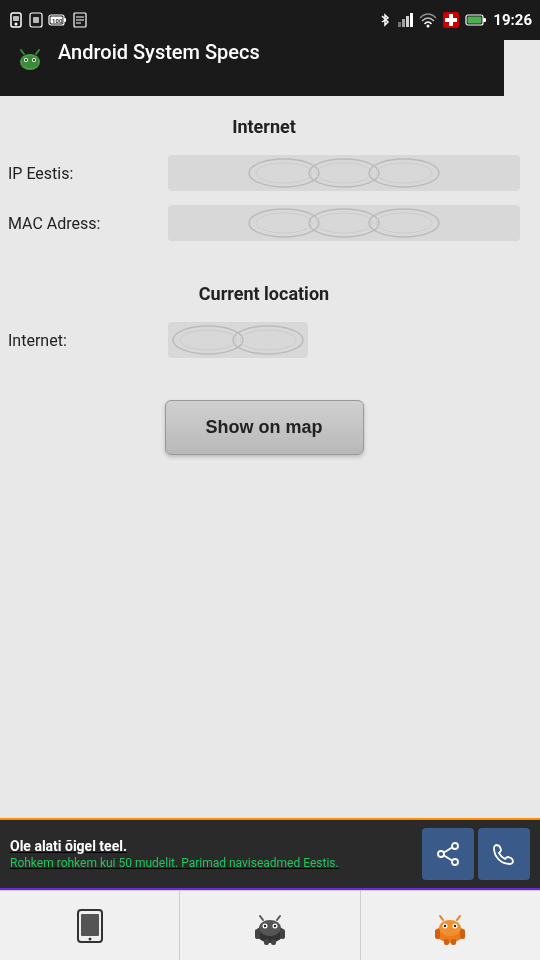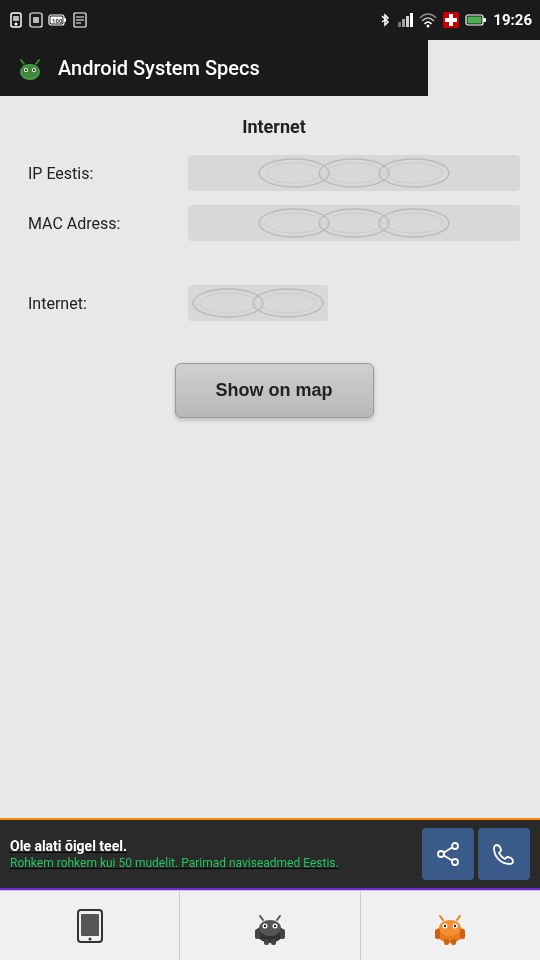--- a/index.html
+++ b/index.html
@@ -34,43 +34,43 @@
       gap: 6px;
     }
     .status-time {
       color: #fff;
       font-size: 15px;
       font-weight: bold;
     }
 
     
     .top-bar {
-      width: 428px;
+      width: 504px;
       height: 56px;
       background: #1a1a1a;
       display: flex;
-      align-items: center;
+      align-items: flex-start;
       padding: 0 12px;
       gap: 10px;
     }
     .app-icon {
       width: 36px;
       height: 36px;
     }
     .app-title {
       color: #ffffff;
       font-size: 20px;
       font-weight: 500;
     }
 
     
     .main-content {
       width: 540px;
       background: #e8e8e8;
-      padding: 20px 20px 0 28px;
+      padding: 20px 20px 0 8px;
     }
 
     
     .section-title {
       text-align: center;
       font-size: 18px;
       font-weight: bold;
       color: #222;
       margin-bottom: 16px;
     }
@@ -313,20 +313,21 @@
           <ellipse cx="160" cy="18" rx="35" ry="14" fill="none" stroke="#bbb" stroke-width="1.5"></ellipse>
           <ellipse cx="160" cy="18" rx="28" ry="10" fill="none" stroke="#ccc" stroke-width="1"></ellipse>
         </svg>
       </div>
     </div>
   </div>
 
   <div class="divider"></div>
 
   <div>
+    <div class="section-title">Current location</div>
 
 
     <div class="info-row">
       <span class="info-label">Internet:</span>
       <div class="info-value-placeholder" style="max-width:140px;">
         <svg viewBox="0 0 140 36" class="scribble-svg">
           <ellipse cx="40" cy="18" rx="35" ry="14" fill="none" stroke="#bbb" stroke-width="1.5"></ellipse>
           <ellipse cx="40" cy="18" rx="28" ry="10" fill="none" stroke="#ccc" stroke-width="1"></ellipse>
           <ellipse cx="100" cy="18" rx="35" ry="14" fill="none" stroke="#bbb" stroke-width="1.5"></ellipse>
           <ellipse cx="100" cy="18" rx="28" ry="10" fill="none" stroke="#ccc" stroke-width="1"></ellipse>

